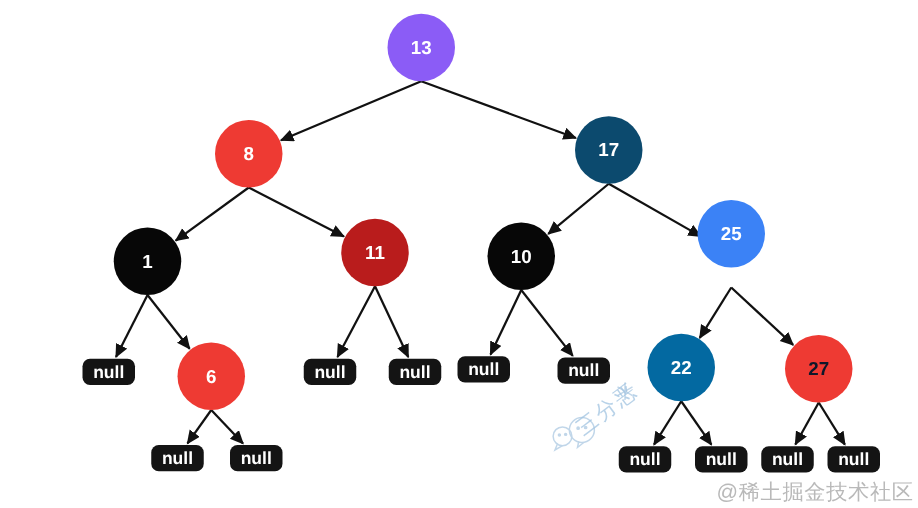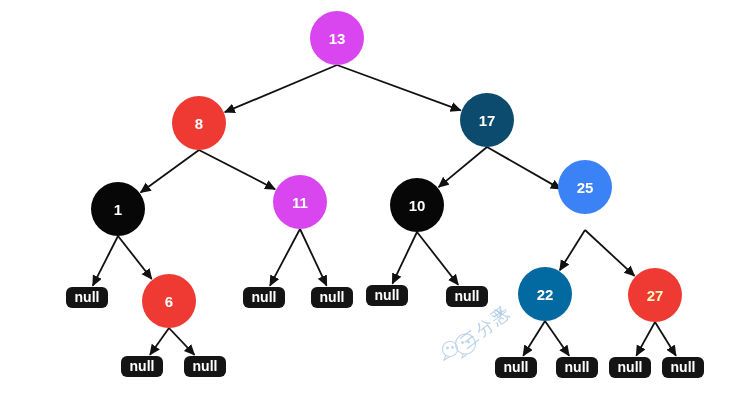--- a/index.html
+++ b/index.html
@@ -55,30 +55,30 @@
       <line x1="585.0" y1="230.0" x2="634.5" y2="275.9" stroke="#111111" stroke-width="1.8" marker-end="url(#arrowhead)"></line>
       <line x1="169.0" y1="328.0" x2="150.0" y2="354.7" stroke="#111111" stroke-width="1.8" marker-end="url(#arrowhead)"></line>
       <line x1="169.0" y1="328.0" x2="194.4" y2="354.8" stroke="#111111" stroke-width="1.8" marker-end="url(#arrowhead)"></line>
       <line x1="545.0" y1="321.0" x2="523.2" y2="355.7" stroke="#111111" stroke-width="1.8" marker-end="url(#arrowhead)"></line>
       <line x1="545.0" y1="321.0" x2="569.1" y2="355.7" stroke="#111111" stroke-width="1.8" marker-end="url(#arrowhead)"></line>
       <line x1="655.0" y1="322.0" x2="636.3" y2="355.6" stroke="#111111" stroke-width="1.8" marker-end="url(#arrowhead)"></line>
       <line x1="655.0" y1="322.0" x2="675.9" y2="355.7" stroke="#111111" stroke-width="1.8" marker-end="url(#arrowhead)"></line>
     </svg>
 
   <div id="node-layer">
-      <div class="node" style="left: 310px; top: 11px; background: #d946ef; color: rgb(255, 255, 255);">13</div>
+      <div class="node" style="left: 310px; top: 11px; background: #8b5cf6; color: rgb(255, 255, 255);">13</div>
       <div class="node" style="left: 172px; top: 96px; background: rgb(238, 58, 51); color: rgb(255, 255, 255);">8</div>
       <div class="node" style="left: 460px; top: 93px; background: #0c4a6e; color: rgb(255, 255, 255);">17</div>
       <div class="node" style="left: 91px; top: 182px; background: rgb(7, 7, 7); color: rgb(255, 255, 255);">1</div>
-      <div class="node" style="left: 273px; top: 175px; background: #d946ef; color: rgb(255, 255, 255);">11</div>
+      <div class="node" style="left: 273px; top: 175px; background: #b91c1c; color: rgb(255, 255, 255);">11</div>
       <div class="node" style="left: 390px; top: 178px; background: rgb(7, 7, 7); color: rgb(255, 255, 255);">10</div>
       <div class="node" style="left: 558px; top: 160px; background: #3b82f6; color: rgb(255, 255, 255);">25</div>
       <div class="node" style="left: 142px; top: 274px; background: rgb(238, 58, 51); color: rgb(255, 255, 255);">6</div>
       <div class="node" style="left: 518px; top: 267px; background: #0369a1; color: rgb(255, 255, 255);">22</div>
-      <div class="node" style="left: 628px; top: 268px; background: rgb(238, 58, 51); color: #fef9c3;">27</div>
+      <div class="node" style="left: 628px; top: 268px; background: rgb(238, 58, 51); color: #0f172a;">27</div>
       <div class="nullbox" style="left: 66px; top: 286.5px; background: rgb(20, 20, 20); color: rgb(255, 255, 255);">null</div>
       <div class="nullbox" style="left: 243px; top: 286.5px; background: rgb(20, 20, 20); color: rgb(255, 255, 255);">null</div>
       <div class="nullbox" style="left: 311px; top: 286.5px; background: rgb(20, 20, 20); color: rgb(255, 255, 255);">null</div>
       <div class="nullbox" style="left: 366px; top: 284.5px; background: rgb(20, 20, 20); color: rgb(255, 255, 255);">null</div>
       <div class="nullbox" style="left: 446px; top: 285.5px; background: rgb(20, 20, 20); color: rgb(255, 255, 255);">null</div>
       <div class="nullbox" style="left: 121px; top: 355.5px; background: rgb(20, 20, 20); color: rgb(255, 255, 255);">null</div>
       <div class="nullbox" style="left: 184px; top: 355.5px; background: rgb(20, 20, 20); color: rgb(255, 255, 255);">null</div>
       <div class="nullbox" style="left: 495px; top: 356.5px; background: rgb(20, 20, 20); color: rgb(255, 255, 255);">null</div>
       <div class="nullbox" style="left: 556px; top: 356.5px; background: rgb(20, 20, 20); color: rgb(255, 255, 255);">null</div>
       <div class="nullbox" style="left: 609px; top: 356.5px; background: rgb(20, 20, 20); color: rgb(255, 255, 255);">null</div>
@@ -97,14 +97,15 @@
       <circle cx="48.5" cy="42" r="0.9" fill="#8fb6d8"></circle>
       <g>
         <path d="M80 6 L80 20"></path>
         <path d="M74 9.5 L86 16.5"></path>
         <path d="M86 9.5 L74 16.5"></path>
       </g>
     </svg>
     <span class="wm-sanfen-text">三分恶</span>
   </div>
 
+  <div class="wm-juejin">@稀土掘金技术社区</div>
 
 </div>
 
 </body></html>

